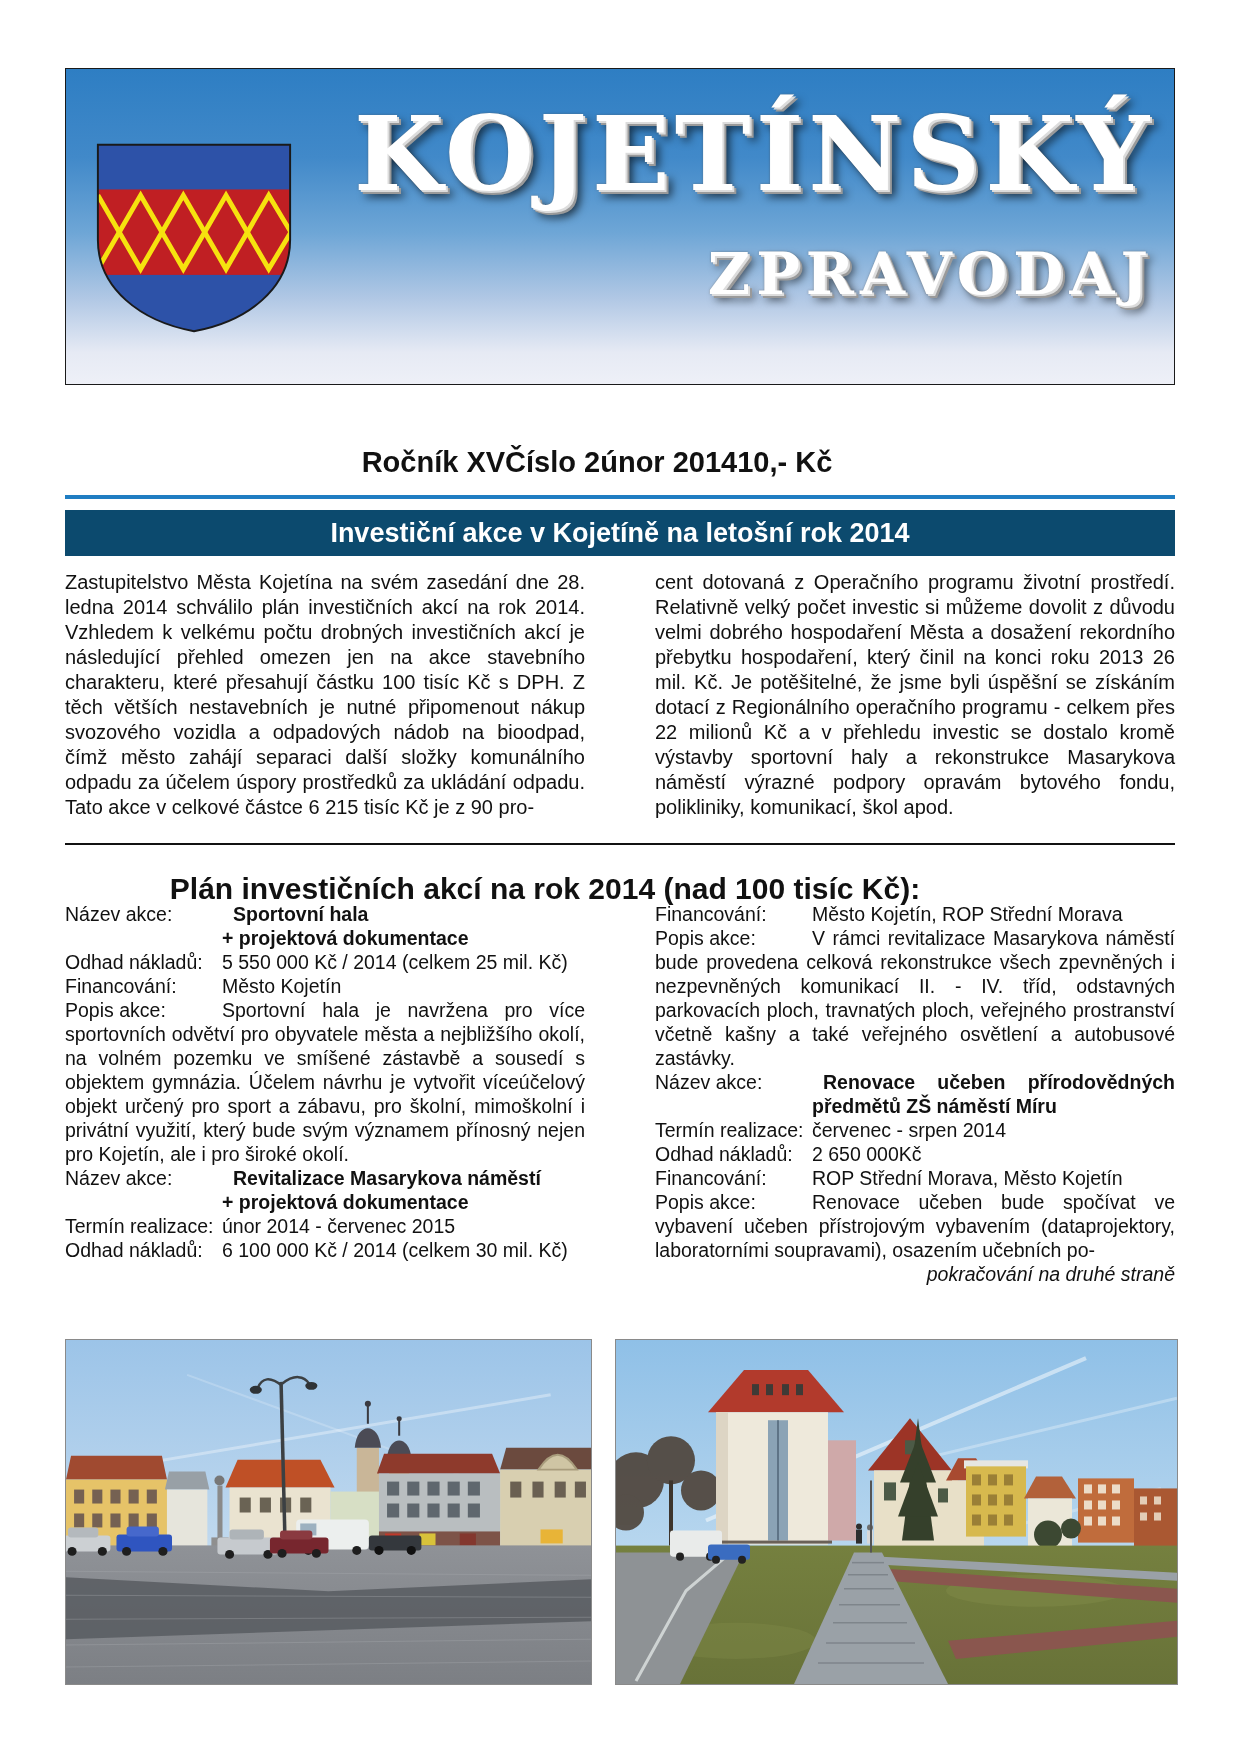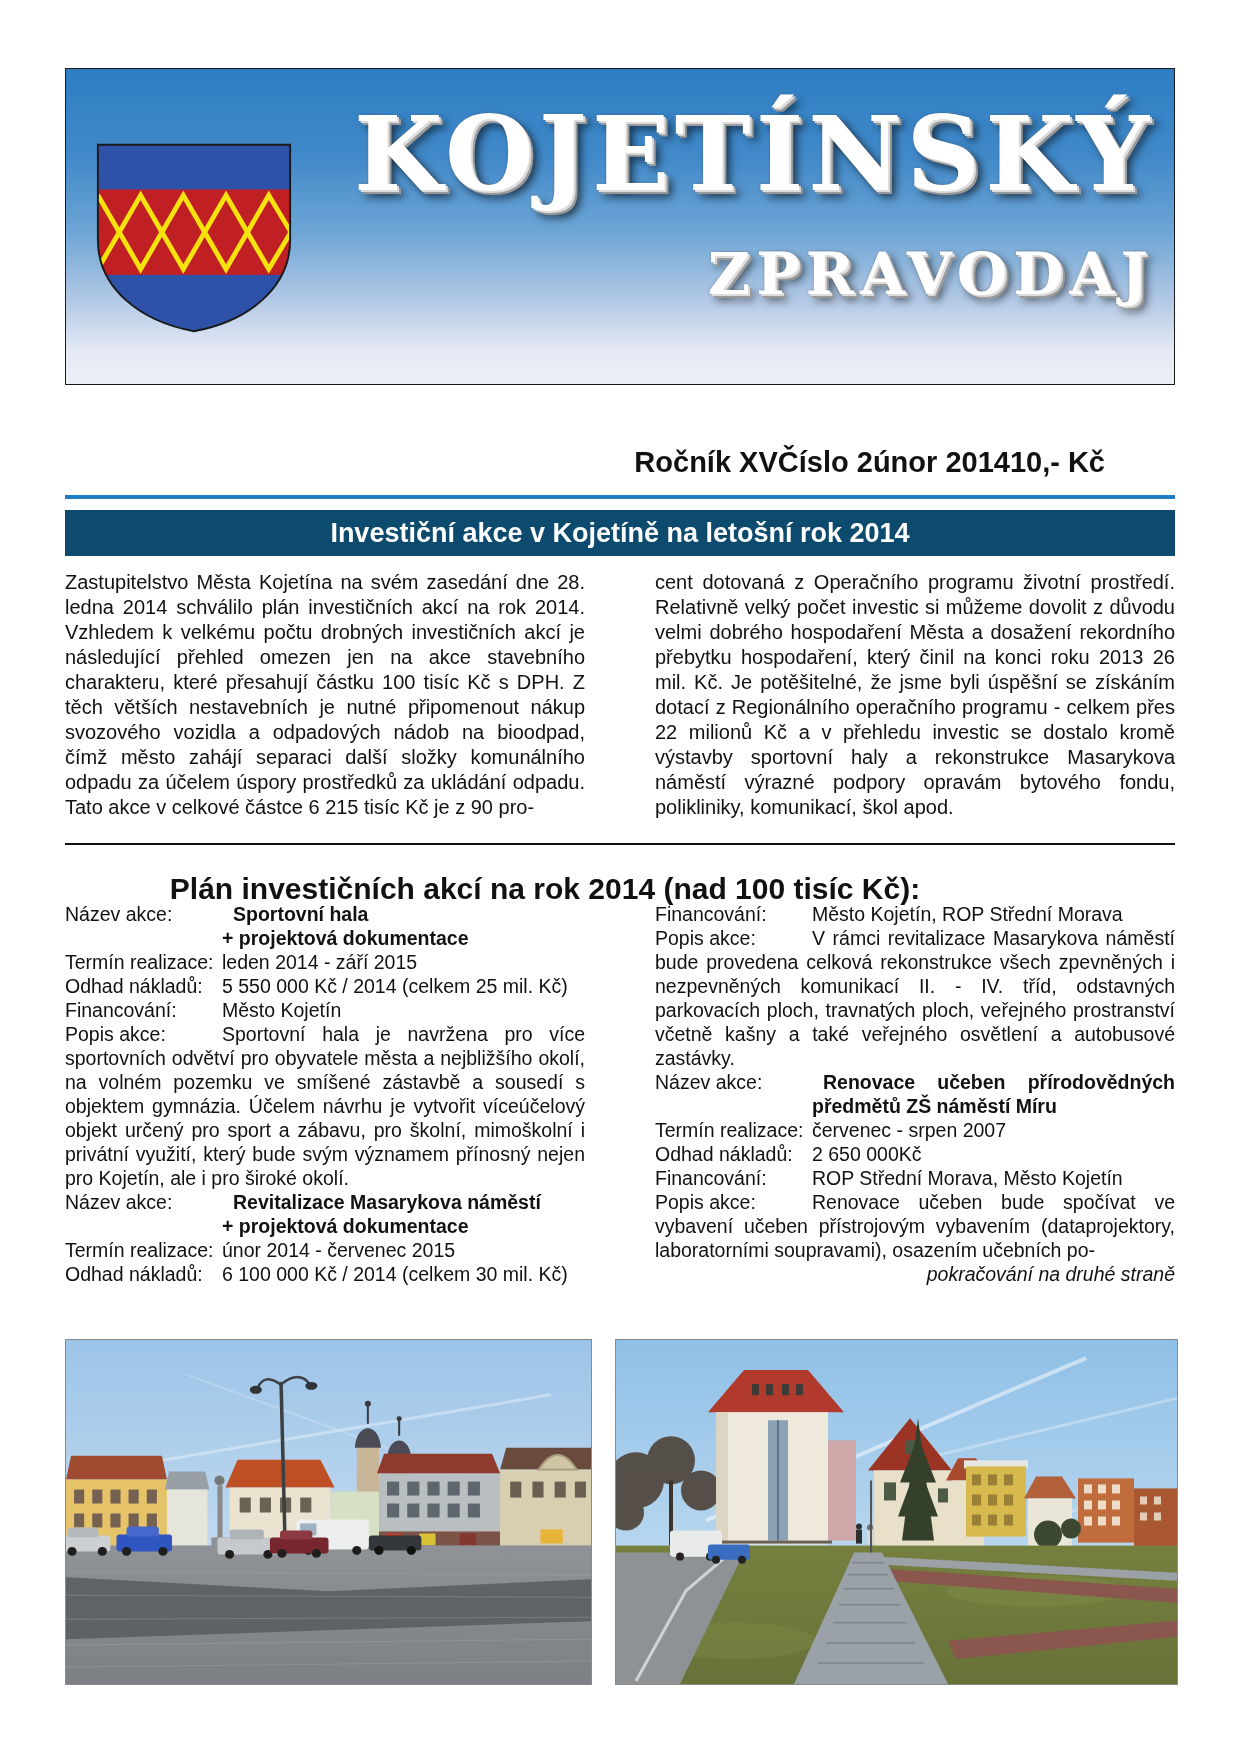--- a/index.html
+++ b/index.html
@@ -15,21 +15,21 @@
     color:#fff;letter-spacing:5px;white-space:nowrap;
     text-shadow:2px 2px 0 #dcdcdc,4px 4px 0 #9a9a9a,7px 7px 8px rgba(0,0,0,.65),0 0 2px rgba(90,90,90,.6);}
   .mh-title2{position:absolute;right:20px;top:176px;
     font-family:"DejaVu Serif",serif;font-weight:700;font-size:58px;line-height:1;
     color:#fff;letter-spacing:6px;white-space:nowrap;
     text-shadow:2px 2px 0 #dcdcdc,4px 4px 0 #9a9a9a,6px 6px 8px rgba(0,0,0,.6),0 0 2px rgba(90,90,90,.6);}
   .coa{position:absolute;left:28px;top:70px;}
 
   
   .issue-row{position:absolute;left:65px;top:446px;width:1110px;box-sizing:border-box;
-    padding:0 70px 0 24px;display:flex;justify-content:flex-end;
+    padding:0 70px 0 24px;display:flex;justify-content:center;
     font-size:29px;font-weight:bold;}
   .blue-rule{position:absolute;left:65px;top:495px;width:1110px;height:4px;background:#1f7dc2;}
 
   
   .title-bar{position:absolute;left:65px;top:510px;width:1110px;height:46px;background:#0c4a6e;
     display:flex;align-items:center;justify-content:center;
     color:#fff;font-size:27px;font-weight:bold;}
 
   
   .intro{position:absolute;left:65px;top:570px;width:1110px;display:flex;gap:70px;}
@@ -98,33 +98,32 @@
     <p>cent dotovaná z Operačního programu životní prostředí. Relativně velký počet investic si můžeme dovolit z důvodu velmi dobrého hospodaření Města a dosažení rekordního přebytku hospodaření, který činil na konci roku 2013 26 mil. Kč. Je potěšitelné, že jsme byli úspěšní se získáním dotací z Regionálního operačního programu - celkem přes 22 milionů Kč a v přehledu investic se dostalo kromě výstavby sportovní haly a rekonstrukce Masarykova náměstí výrazné podpory opravám bytového fondu, polikliniky, komunikací, škol apod.</p>
   </div>
 
   <div class="divider"></div>
 
   <div class="plan-heading">Plán investičních akcí na rok 2014 (nad 100 tisíc Kč):</div>
 
   <div class="plan">
     <div class="pcol">
       <p class="frow name"><span class="lbl">Název akce:</span><span class="val"><span>Sportovní hala</span><br><span>+ projektová dokumentace</span></span></p>
-      <p class="frow"><span class="lbl">Termín realizace:</span><span>leden 2014 - září 2015</span></p>
       <p class="frow"><span class="lbl">Odhad nákladů:</span><span>5 550 000 Kč / 2014 (celkem 25 mil. Kč)</span></p>
       <p class="frow"><span class="lbl">Financování:</span><span>Město Kojetín</span></p>
       <p class="drow"><span class="lbl">Popis akce:</span><span>Sportovní hala je navržena pro více sportovních odvětví pro obyvatele města a nejbližšího okolí, na volném pozemku ve smíšené zástavbě a sousedí s objektem gymnázia. Účelem návrhu je vytvořit víceúčelový objekt určený pro sport a zábavu, pro školní, mimoškolní i privátní využití, který bude svým významem přínosný nejen pro Kojetín, ale i pro široké okolí.</span></p>
       <p class="frow name gap"><span class="lbl">Název akce:</span><span class="val"><span>Revitalizace Masarykova náměstí</span><br><span>+ projektová dokumentace</span></span></p>
       <p class="frow"><span class="lbl">Termín realizace:</span><span>únor 2014 - červenec 2015</span></p>
       <p class="frow"><span class="lbl">Odhad nákladů:</span><span>6 100 000 Kč / 2014 (celkem 30 mil. Kč)</span></p>
     </div>
     <div class="pcol">
       <p class="frow"><span class="lbl">Financování:</span><span>Město Kojetín, ROP Střední Morava</span></p>
       <p class="drow"><span class="lbl">Popis akce:</span><span>V rámci revitalizace Masarykova náměstí bude provedena celková rekonstrukce všech zpevněných i nezpevněných komunikací II. - IV. tříd, odstavných parkovacích ploch, travnatých ploch, veřejného prostranství včetně kašny a také veřejného osvětlení a autobusové zastávky.</span></p>
       <p class="frow name gap"><span class="lbl">Název akce:</span><span class="val">Renovace učeben přírodovědných předmětů ZŠ náměstí Míru</span></p>
-      <p class="frow"><span class="lbl">Termín realizace:</span><span>červenec - srpen 2007</span></p>
+      <p class="frow"><span class="lbl">Termín realizace:</span><span>červenec - srpen 2014</span></p>
       <p class="frow"><span class="lbl">Odhad nákladů:</span><span>2 650 000Kč</span></p>
       <p class="frow"><span class="lbl">Financování:</span><span>ROP Střední Morava, Město Kojetín</span></p>
       <p class="drow"><span class="lbl">Popis akce:</span><span>Renovace učeben bude spočívat ve vybavení učeben přístrojovým vybavením (dataprojektory, laboratorními soupravami), osazením učebních po-</span></p>
       <p class="cont">pokračování na druhé straně</p>
     </div>
   </div>
 
   <div class="photos">
     <div class="photo-frame">
       <svg width="525" height="344" viewBox="0 0 520 345" preserveAspectRatio="none">

